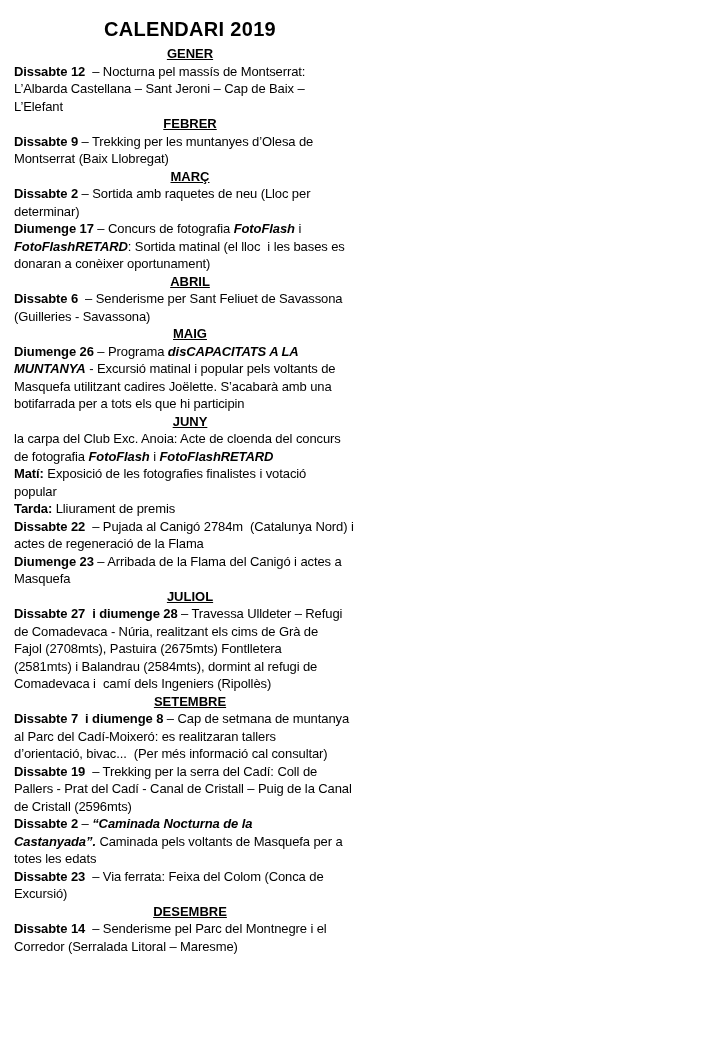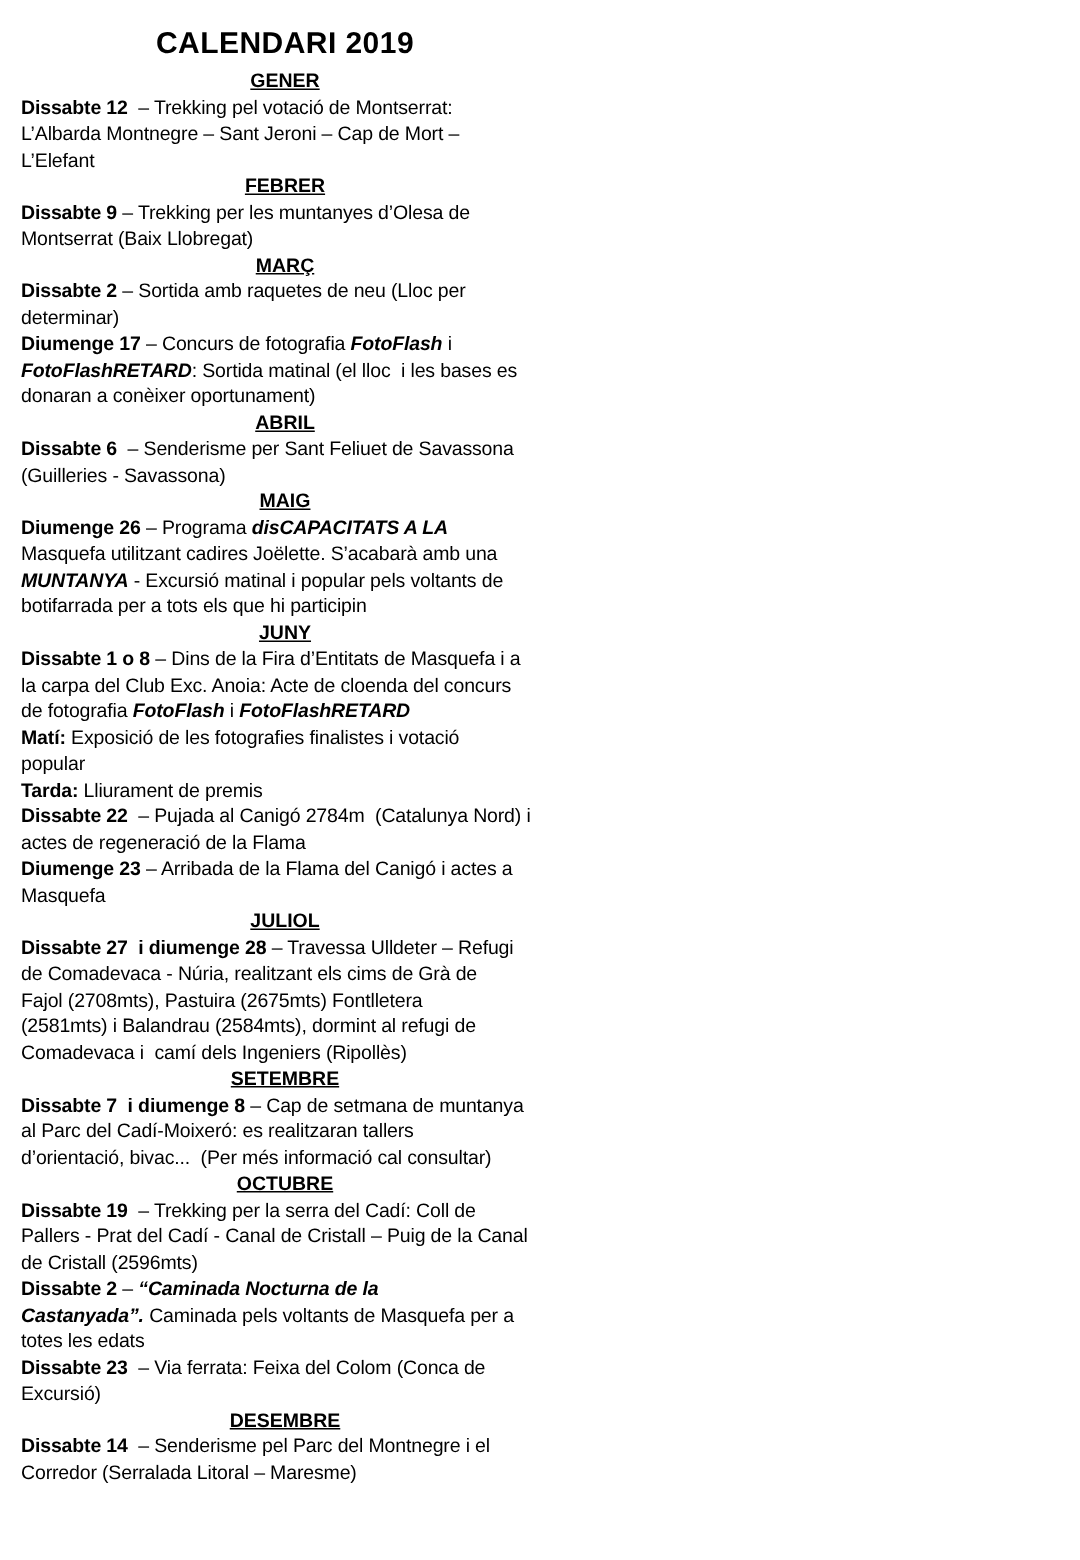--- a/index.html
+++ b/index.html
@@ -54,62 +54,60 @@
   .italic { font-style: italic; margin-top: 27px; }
 </style>
 </head>
 <body>
 
 <div class="page">
   <div class="doc">
     <div class="doc-title">CALENDARI 2019</div>
 
   <div class="month-header"><span class="underlined">GENER</span></div>
-      <div class="event-line"><span class="bold">Dissabte 12</span><span>  – Trekking pel votació de Montserrat:</span></div>
-      <div class="event-line"><span>L’Albarda Montnegre – Sant Jeroni – Cap de Mort –</span></div>
+      <div class="event-line"><span class="bold">Dissabte 12</span><span>  – Nocturna pel massís de Montserrat:</span></div>
+      <div class="event-line"><span>L’Albarda Castellana – Sant Jeroni – Cap de Baix –</span></div>
       <div class="event-line"><span>L’Elefant</span></div>
       <div class="month-header"><span class="underlined">FEBRER</span></div>
       <div class="event-line"><span class="bold">Dissabte 9</span><span> – Trekking per les muntanyes d’Olesa de</span></div>
       <div class="event-line"><span>Montserrat (Baix Llobregat)</span></div>
       <div class="month-header"><span class="underlined">MARÇ</span></div>
       <div class="event-line"><span class="bold">Dissabte 2</span><span> – Sortida amb raquetes de neu (Lloc per</span></div>
       <div class="event-line"><span>determinar)</span></div>
       <div class="event-line"><span class="bold">Diumenge 17</span><span> – Concurs de fotografia </span><span class="bold italic">FotoFlash</span><span> i</span></div>
       <div class="event-line"><span class="bold italic">FotoFlashRETARD</span><span>: Sortida matinal (el lloc  i les bases es</span></div>
       <div class="event-line"><span>donaran a conèixer oportunament)</span></div>
       <div class="month-header"><span class="underlined">ABRIL</span></div>
       <div class="event-line"><span class="bold">Dissabte 6</span><span>  – Senderisme per Sant Feliuet de Savassona</span></div>
       <div class="event-line"><span>(Guilleries - Savassona)</span></div>
       <div class="month-header"><span class="underlined">MAIG</span></div>
       <div class="event-line"><span class="bold">Diumenge 26</span><span> – Programa </span><span class="bold italic">disCAPACITATS A LA</span></div>
+      <div class="event-line"><span class="bold italic">MUNTANYA</span><span> - Excursió matinal i popular pels voltants de</span></div>
       <div class="event-line"><span>Masquefa utilitzant cadires Joëlette. S’acabarà amb una</span></div>
-      <div class="event-line"><span class="bold italic">MUNTANYA</span><span> - Excursió matinal i popular pels voltants de</span></div>
       <div class="event-line"><span>botifarrada per a tots els que hi participin</span></div>
       <div class="month-header"><span class="underlined">JUNY</span></div>
-      <div class="event-line"><span class="bold">Dissabte 1 o 8</span><span> – Dins de la Fira d’Entitats de Masquefa i a</span></div>
       <div class="event-line"><span>la carpa del Club Exc. Anoia: Acte de cloenda del concurs</span></div>
       <div class="event-line"><span>de fotografia </span><span class="bold italic">FotoFlash</span><span> i </span><span class="bold italic">FotoFlashRETARD</span></div>
       <div class="event-line"><span class="bold">Matí:</span><span> Exposició de les fotografies finalistes i votació</span></div>
       <div class="event-line"><span>popular</span></div>
       <div class="event-line"><span class="bold">Tarda:</span><span> Lliurament de premis</span></div>
       <div class="event-line"><span class="bold">Dissabte 22</span><span>  – Pujada al Canigó 2784m  (Catalunya Nord) i</span></div>
       <div class="event-line"><span>actes de regeneració de la Flama</span></div>
       <div class="event-line"><span class="bold">Diumenge 23</span><span> – Arribada de la Flama del Canigó i actes a</span></div>
       <div class="event-line"><span>Masquefa</span></div>
       <div class="month-header"><span class="underlined">JULIOL</span></div>
       <div class="event-line"><span class="bold">Dissabte 27  i diumenge 28</span><span> – Travessa Ulldeter – Refugi</span></div>
       <div class="event-line"><span>de Comadevaca - Núria, realitzant els cims de Grà de</span></div>
       <div class="event-line"><span>Fajol (2708mts), Pastuira (2675mts) Fontlletera</span></div>
       <div class="event-line"><span>(2581mts) i Balandrau (2584mts), dormint al refugi de</span></div>
       <div class="event-line"><span>Comadevaca i  camí dels Ingeniers (Ripollès)</span></div>
       <div class="month-header"><span class="underlined">SETEMBRE</span></div>
       <div class="event-line"><span class="bold">Dissabte 7  i diumenge 8</span><span> – Cap de setmana de muntanya</span></div>
       <div class="event-line"><span>al Parc del Cadí-Moixeró: es realitzaran tallers</span></div>
       <div class="event-line"><span>d’orientació, bivac...  (Per més informació cal consultar)</span></div>
-      <div class="month-header"><span class="underlined">OCTUBRE</span></div>
       <div class="event-line"><span class="bold">Dissabte 19</span><span>  – Trekking per la serra del Cadí: Coll de</span></div>
       <div class="event-line"><span>Pallers - Prat del Cadí - Canal de Cristall – Puig de la Canal</span></div>
       <div class="event-line"><span>de Cristall (2596mts)</span></div>
       <div class="event-line"><span class="bold">Dissabte 2</span><span> – </span><span class="bold italic">“Caminada Nocturna de la</span></div>
       <div class="event-line"><span class="bold italic">Castanyada”.</span><span> Caminada pels voltants de Masquefa per a</span></div>
       <div class="event-line"><span>totes les edats</span></div>
       <div class="event-line"><span class="bold">Dissabte 23</span><span>  – Via ferrata: Feixa del Colom (Conca de</span></div>
       <div class="event-line"><span>Excursió)</span></div>
       <div class="month-header"><span class="underlined">DESEMBRE</span></div>
       <div class="event-line"><span class="bold">Dissabte 14</span><span>  – Senderisme pel Parc del Montnegre i el</span></div>

